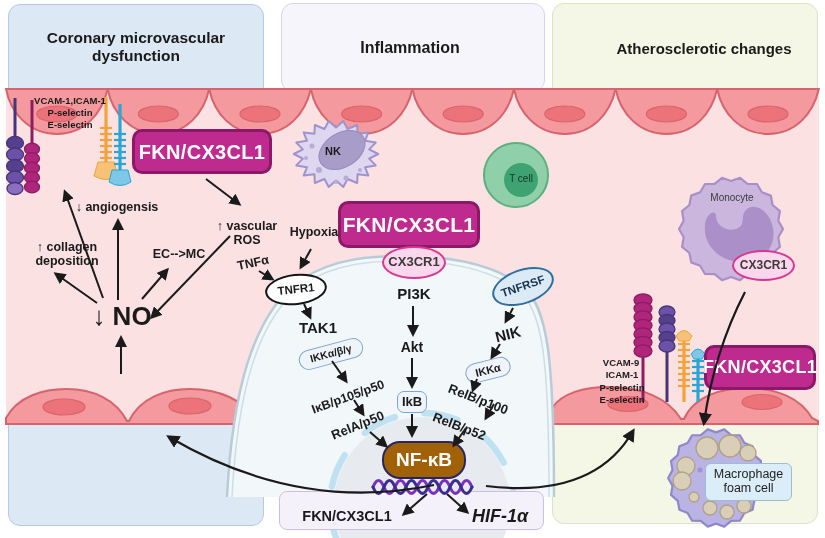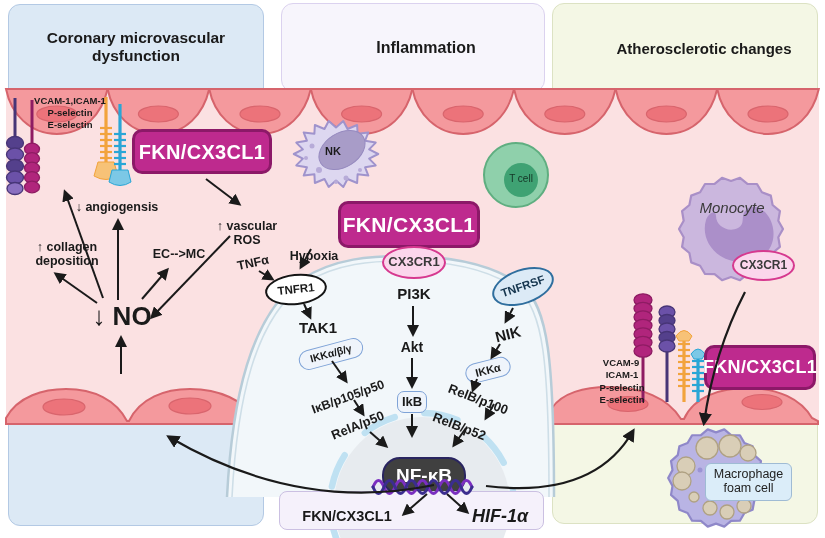--- a/index.html
+++ b/index.html
@@ -193,64 +193,64 @@
       <path d="M227,497 C232,400 250,315 302,279 C335,258 372,256 402,256 C448,256 492,263 522,286 C548,306 554,360 554,497 Z" fill="#F2F7FA"></path>
       <path d="M227,497 C232,400 250,315 302,279 C335,258 372,256 402,256 C448,256 492,263 522,286 C548,306 554,360 554,497" fill="none" stroke="#B7CCD8" stroke-width="2.5"></path>
       <path d="M232,497 C237,402 254,319 305,283 C337,263 373,261 402,261 C446,261 489,268 518,290 C543,309 549,362 549,497" fill="none" stroke="#CEDEE7" stroke-width="1.6"></path>
 
       <circle cx="422" cy="505" r="88" fill="#E7EBEF"></circle>
       <circle cx="422" cy="505" r="92" fill="none" stroke="#BFE1F2" stroke-width="6.5" stroke-linecap="round" stroke-dasharray="34 30" transform="rotate(-8 422 505)"></circle>
     </g>
   </svg>
 
   <div class="lbl wrap" style="left:136px;top:47px;width:220px;font-size:15.5px;">Coronary microvascular dysfunction</div>
-  <div class="lbl" style="left:410px;top:48px;font-size:16px;margin-left:16px;">Inflammation</div>
+  <div class="lbl" style="left:410px;top:48px;font-size:16px;">Inflammation</div>
   <div class="lbl" style="left:704px;top:49px;font-size:15px;">Atherosclerotic changes</div>
 
   <div class="lbl" style="left:70px;top:101px;font-size:9.5px;">VCAM-1,ICAM-1</div>
   <div class="lbl" style="left:70px;top:113px;font-size:9.5px;">P-selectin</div>
   <div class="lbl" style="left:70px;top:125px;font-size:9.5px;">E-selectin</div>
   <div class="box fkn" style="left:132px;top:129px;width:140px;height:45px;font-size:20px;">FKN/CX3CL1</div>
   <div class="lbl" style="left:117px;top:207px;font-size:12.5px;">↓ angiogensis</div>
   <div class="lbl wrap" style="left:247px;top:221px;width:66px;font-size:12.5px;margin-top:12px;">↑ vascular ROS</div>
   <div class="lbl wrap" style="left:45px;top:254px;width:78px;font-size:12.5px;padding-left:44px;">↑ collagen deposition</div>
   <div class="lbl" style="left:179px;top:254px;font-size:12.5px;">EC--&gt;MC</div>
   <div class="lbl" style="left:122px;top:317px;font-size:26px;">↓ NO</div>
   <div class="lbl" style="left:253px;top:263px;font-size:12.5px;transform:translate(-50%,-50%) rotate(-12deg);">TNFα</div>
 
   <div class="lbl" style="left:333px;top:151px;font-size:11px;">NK</div>
   <div class="lbl" style="left:521px;top:179px;font-size:10px;font-weight:500;color:#143425;">T cell</div>
   <div class="box fkn" style="left:338px;top:201px;width:142px;height:47px;font-size:21px;">FKN/CX3CL1</div>
-  <div class="lbl" style="left:314px;top:232px;font-size:12.5px;margin-top:24px;">Hypoxia</div>
+  <div class="lbl" style="left:314px;top:232px;font-size:12.5px;">Hypoxia</div>
 
   <div class="box oval" style="left:265px;top:274px;width:62px;height:31px;background:#fff;border:2.5px solid #151515;font-size:11.5px;transform:rotate(-6deg);">TNFR1</div>
   <div class="box oval" style="left:382px;top:246px;width:64px;height:33px;background:#FBD6EC;border:2.5px solid #D6398F;font-size:13px;color:#3a3a3a;">CX3CR1</div>
   <div class="box oval" style="left:491px;top:269px;width:64px;height:35px;background:#DCEAF6;border:2px solid #2F6E9E;font-size:11.5px;color:#15354E;transform:rotate(-19deg);">TNFRSF</div>
 
   <div class="lbl" style="left:414px;top:294px;font-size:15px;">PI3K</div>
   <div class="lbl" style="left:318px;top:328px;font-size:15px;">TAK1</div>
   <div class="lbl" style="left:508px;top:334px;font-size:15px;transform:translate(-50%,-50%) rotate(-14deg);">NIK</div>
   <div class="lbl" style="left:412px;top:348px;font-size:14px;">Akt</div>
 
   <div class="box pill" style="left:298px;top:344px;width:66px;height:20px;font-size:10.5px;transform:rotate(-15deg);">IKKα/β/γ</div>
   <div class="box pill" style="left:465px;top:360px;width:46px;height:20px;font-size:11px;transform:rotate(-14deg);">IKKα</div>
   <div class="box pill" style="left:397px;top:391px;width:30px;height:22px;font-size:13px;border-radius:7px;">IkB</div>
 
   <div class="lbl" style="left:348px;top:397px;font-size:12.5px;transform:translate(-50%,-50%) rotate(-20deg);">IκB/p105/p50</div>
   <div class="lbl" style="left:358px;top:426px;font-size:13px;transform:translate(-50%,-50%) rotate(-22deg);">RelA/p50</div>
   <div class="lbl" style="left:478px;top:400px;font-size:13px;transform:translate(-50%,-50%) rotate(21deg);">RelB/p100</div>
   <div class="lbl" style="left:459px;top:427px;font-size:13px;transform:translate(-50%,-50%) rotate(21deg);">RelB/p52</div>
 
-  <div class="box" style="left:382px;top:441px;width:84px;height:38px;background:#404040;border:2.5px solid #2A2560;border-radius:18px;color:#fff;font-weight:bold;font-size:19px;margin-top:16px;">NF-κB</div>
+  <div class="box" style="left:382px;top:441px;width:84px;height:38px;background:#a16207;border:2.5px solid #2A2560;border-radius:18px;color:#fff;font-weight:bold;font-size:19px;">NF-κB</div>
 
   <div class="outbox"></div>
   <div class="lbl" style="left:347px;top:516px;font-size:14.5px;">FKN/CX3CL1</div>
   <div class="lbl" style="left:500px;top:516px;font-size:18px;font-style:italic;">HIF-1α</div>
 
-  <div class="lbl" style="left:732px;top:208px;font-size:15px;font-weight:500;color:#3a3a3a;font-style:italic;">Monocyte</div>
+  <div class="lbl" style="left:732px;top:198px;font-size:10px;font-weight:500;color:#3a3a3a;">Monocyte</div>
   <div class="box oval" style="left:732px;top:250px;width:63px;height:31px;background:#FBD6EC;border:2.5px solid #D6398F;font-size:12px;color:#3a3a3a;font-weight:bold;">CX3CR1</div>
   <div class="lbl" style="left:621px;top:363px;font-size:9.5px;">VCAM-9</div>
   <div class="lbl" style="left:622px;top:375px;font-size:9.5px;">ICAM-1</div>
   <div class="lbl" style="left:622px;top:388px;font-size:9.5px;">P-selectin</div>
   <div class="lbl" style="left:622px;top:400px;font-size:9.5px;">E-selectin</div>
   <div class="box fkn" style="left:704px;top:345px;width:112px;height:45px;font-size:18px;">FKN/CX3CL1</div>
   <div class="box macbox wrap" style="left:705px;top:463px;width:87px;height:38px;font-size:12.5px;">Macrophage foam cell</div>
 
   <svg class="layer" width="825" height="538" viewBox="0 0 825 538" style="pointer-events:none;">
     <defs>

